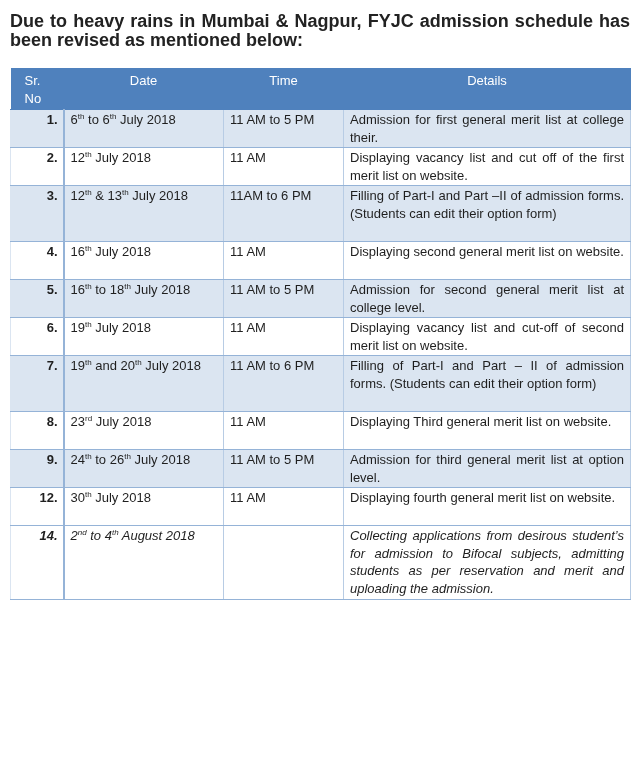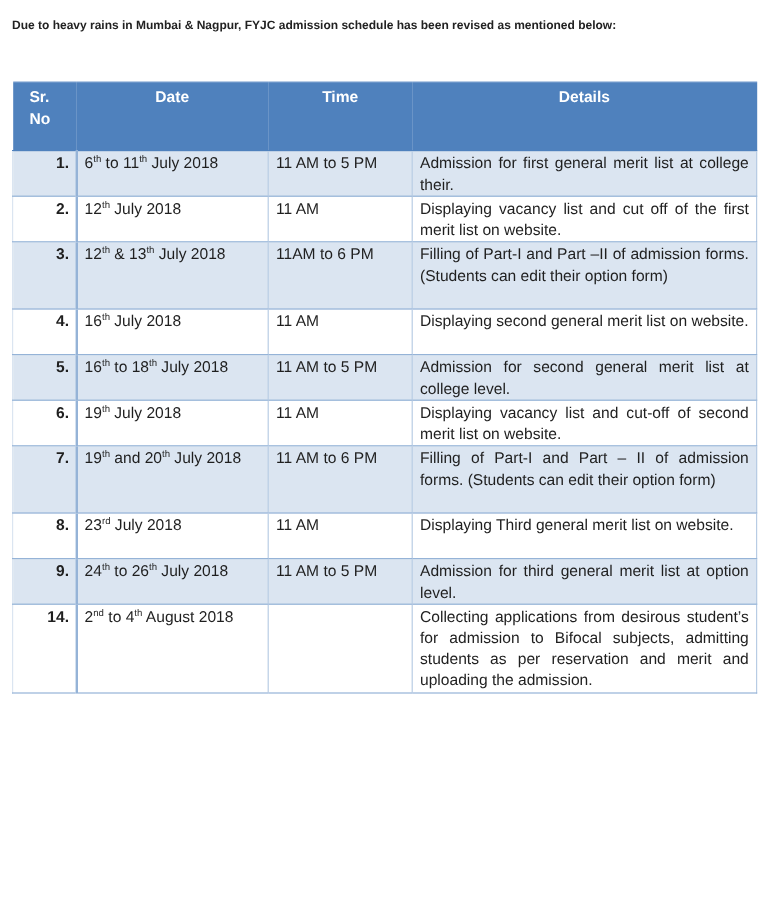--- a/index.html
+++ b/index.html
@@ -3,51 +3,51 @@
 <meta charset="utf-8">
 <style>
   html, body { margin: 0; padding: 0; background: #ffffff; }
   body {
     width: 635px; height: 764px; overflow: hidden;
     font-family: "Liberation Sans", "DejaVu Sans", sans-serif;
     color: #1f1f1f;
   }
   .intro {
     position: absolute; left: 10px; top: 12px; width: 620px;
-    font-size: 10px; font-weight: bold; line-height: 19px;
+    font-size: 18px; font-weight: bold; line-height: 19px;
     text-align: justify; text-align-last: left; color: #222;
   }
   table.sched {
     position: absolute; left: 10px; top: 68px;
     width: 620px; border-collapse: collapse; table-layout: fixed;
     font-size: 13px; line-height: 17.5px;
   }
   table.sched col.c-no { width: 53px; }
   table.sched col.c-date { width: 160px; }
   table.sched col.c-time { width: 120px; }
   table.sched col.c-det { width: 287px; }
   thead th {
-    background: #4f81bd; color: #ffffff; font-weight: bold;
-    vertical-align: top; padding: 3px 6px 18px 6px; height: 35px;
+    background: #4f81bd; color: #ffffff; font-weight: normal;
+    vertical-align: top; padding: 3px 6px 2px 6px; height: 35px;
     border-top: 1px solid #4f81bd; border-bottom: 1px solid #4f81bd;
   }
   thead th.h-no { text-align: left; padding-left: 14px; }
   thead th.h-center { }
   tbody td {
     vertical-align: top; padding: 1px 4px 1px 6px;
     border-top: 1px solid #95b3d7; border-bottom: 1px solid #95b3d7;
     border-left: 1px solid #b8cce4;
   }
   tbody td:first-child { border-left: 1px solid #dbe5f1; border-right: 2px solid #95b3d7; text-align: right; font-weight: bold; padding-right: 5px; }
   tbody td:last-child { border-right: 1px solid #b8cce4; text-align: justify; padding-right: 6px; }
   tbody tr.odd td { background: #dbe5f1; }
   tbody tr.even td { background: #ffffff; }
   tbody tr.h2 td { height: 35px; }
   tbody tr.h3 td { height: 53px; }
-  tbody tr.h4 td { height: 71px; }
+  tbody tr.h4 td { height: 71px; font-style: italic; }
   sup { font-size: 8px; line-height: 0; vertical-align: 5px; }
 </style>
 </head>
 <body>
 
 <div class="intro">Due to heavy rains in Mumbai &amp; Nagpur, FYJC admission schedule has been revised as mentioned below:</div>
 
 <table class="sched">
   <colgroup>
     <col class="c-no">
@@ -59,21 +59,21 @@
     <tr>
       <th class="h-no">Sr. No</th>
       <th class="h-center">Date</th>
       <th class="h-center">Time</th>
       <th class="h-center">Details</th>
     </tr>
   </thead>
   <tbody id="rows">
     <tr class="odd h2">
       <td>1.</td>
-      <td><span>6</span><sup>th</sup><span> to 11</span><sup>th</sup><span> July 2018</span></td>
+      <td><span>6</span><sup>th</sup><span> to 6</span><sup>th</sup><span> July 2018</span></td>
       <td>11 AM  to 5 PM</td>
       <td>Admission for first general merit list at college their.</td>
     </tr>
     <tr class="even h2">
       <td>2.</td>
       <td><span>12</span><sup>th</sup><span> July 2018</span></td>
       <td>11 AM</td>
       <td>Displaying vacancy list and cut off of the first merit list on website.</td>
     </tr>
     <tr class="odd h3">
@@ -111,20 +111,26 @@
       <td><span>23</span><sup>rd</sup><span> July 2018</span></td>
       <td>11 AM</td>
       <td>Displaying Third general merit list on website.</td>
     </tr>
     <tr class="odd h2">
       <td>9.</td>
       <td><span>24</span><sup>th</sup><span> to 26</span><sup>th</sup><span> July 2018</span></td>
       <td>11 AM to 5 PM</td>
       <td>Admission for third general merit list at option level.</td>
     </tr>
+    <tr class="even h2">
+      <td>12.</td>
+      <td><span>30</span><sup>th</sup><span> July 2018</span></td>
+      <td>11 AM</td>
+      <td>Displaying fourth general merit list on website.</td>
+    </tr>
     <tr class="even h4">
       <td>14.</td>
       <td><span>2</span><sup>nd</sup><span>  to 4</span><sup>th</sup><span> August 2018</span></td>
       <td></td>
       <td>Collecting applications from desirous student’s for admission to Bifocal subjects, admitting students as per reservation and merit and uploading the admission.</td>
     </tr>
   </tbody>
 </table>
 
 </body></html>

